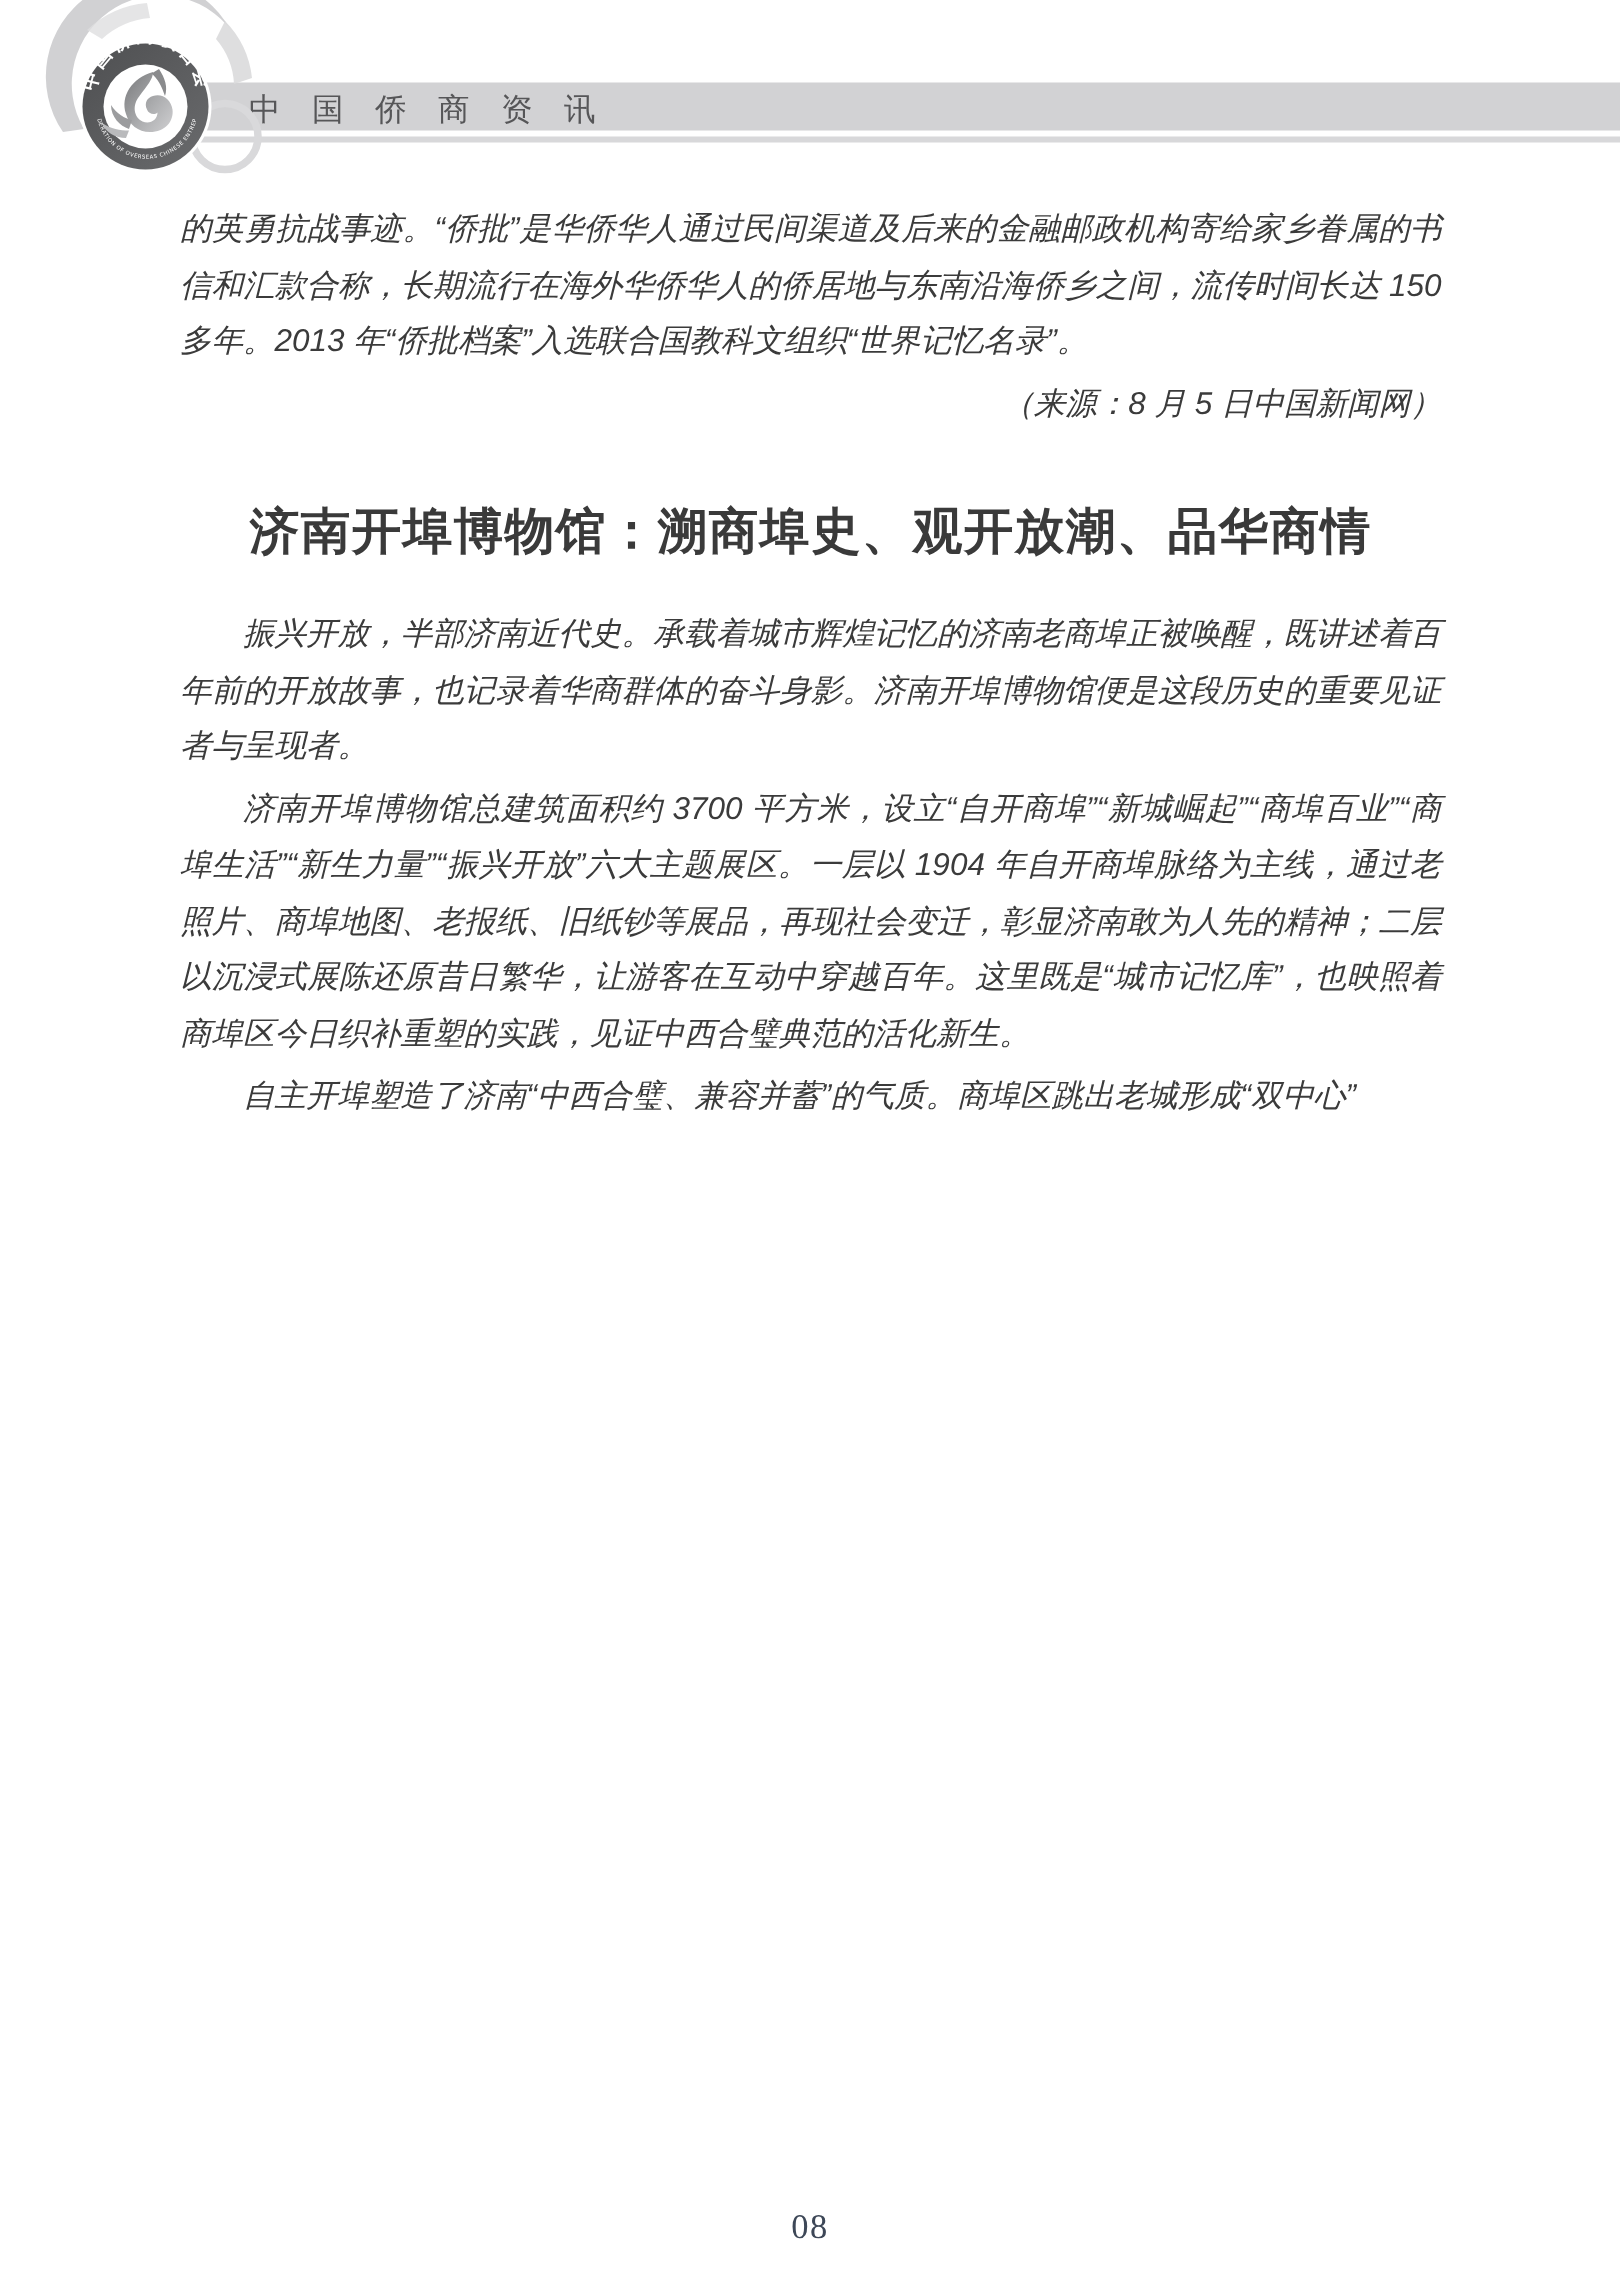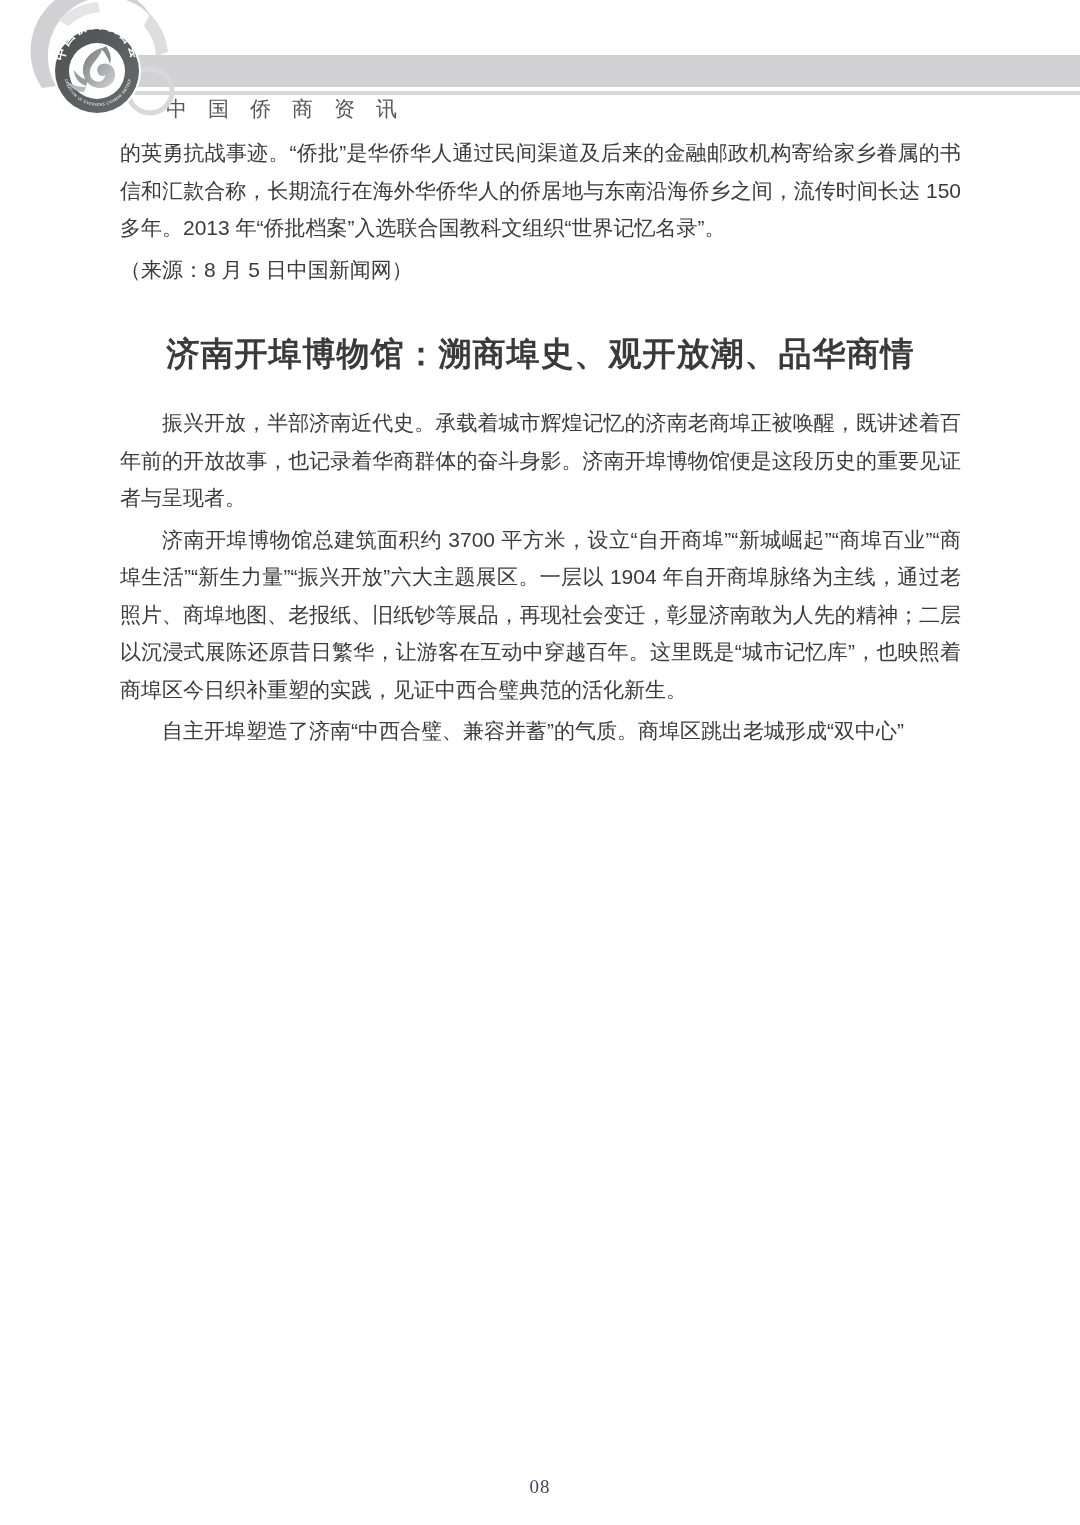--- a/index.html
+++ b/index.html
@@ -14,43 +14,43 @@
   .header-band{
     position:absolute;left:129px;right:0;top:55px;height:32px;
     background:#d2d2d4;z-index:1;
   }
   .header-thinline{
     position:absolute;left:129px;right:0;top:91px;height:4px;
     background:#d8d8da;z-index:1;
   }
   .band-title{
     position:absolute;left:166px;top:59px;z-index:2;
-    font-size:21px;color:#565658;letter-spacing:21px;font-weight:400;margin-top:36px;
+    font-size:21px;color:#565658;letter-spacing:21px;font-weight:400;
   }
   .logo-wrap{position:absolute;left:28px;top:0;width:170px;height:140px;z-index:3;}
 
   
   .content{
     position:absolute;left:120px;top:134px;width:841px;
     font-size:21px;line-height:37.5px;text-align:justify;
     color:#3b3b3b;
   }
-  .content p{margin:0 0 4px 0;}
+  .content p{margin:0 0 4px 0;font-style:italic;}
   .content p.indent{text-indent:2em;}
-  .source-line{text-align:left;margin:0 0 0 0;}
+  .source-line{text-align:right;margin:0 0 0 0;}
   .article2-heading{
     text-align:center;font-size:33px;font-weight:bold;color:#3a3a3a;
     margin:46px 0 30px 0;line-height:40px;letter-spacing:1px;
   }
 
   
   .page-num{
     position:absolute;left:0;bottom:27px;width:100%;text-align:center;
     font-family:"Liberation Serif","DejaVu Serif",serif;
-    font-size:19px;color:#3d4757;letter-spacing:1px;
+    font-size:23px;color:#3d4757;letter-spacing:1px;
   }
 </style>
 </head>
 <body>
 
 <div class="page">
 
   <div class="header-band"></div>
   <div class="header-thinline"></div>
   <div class="band-title">中国侨商资讯</div>

